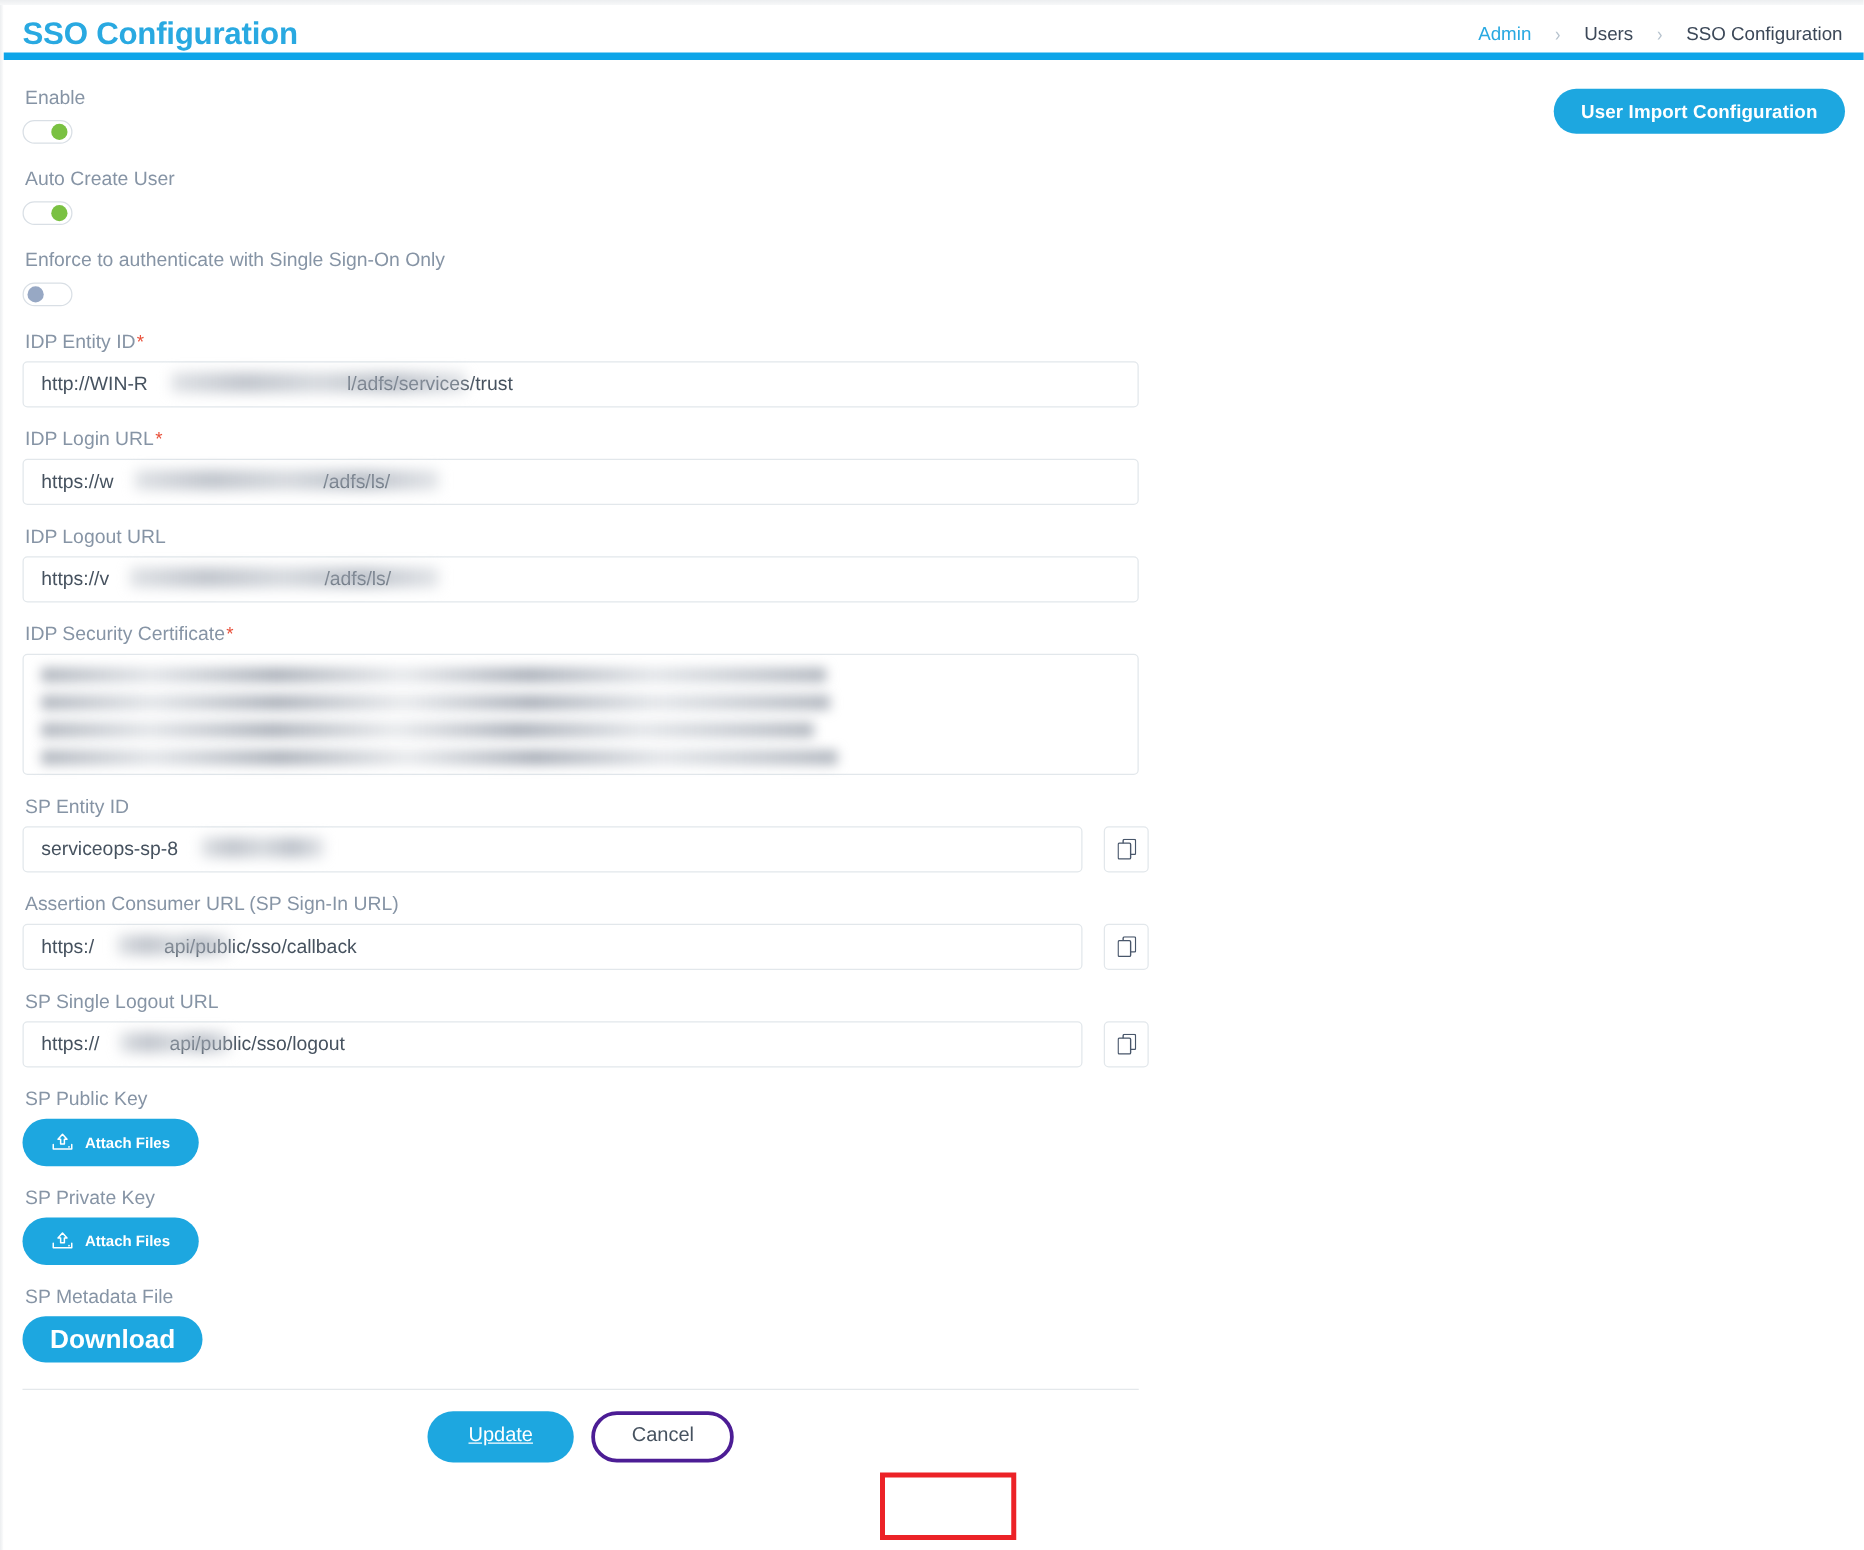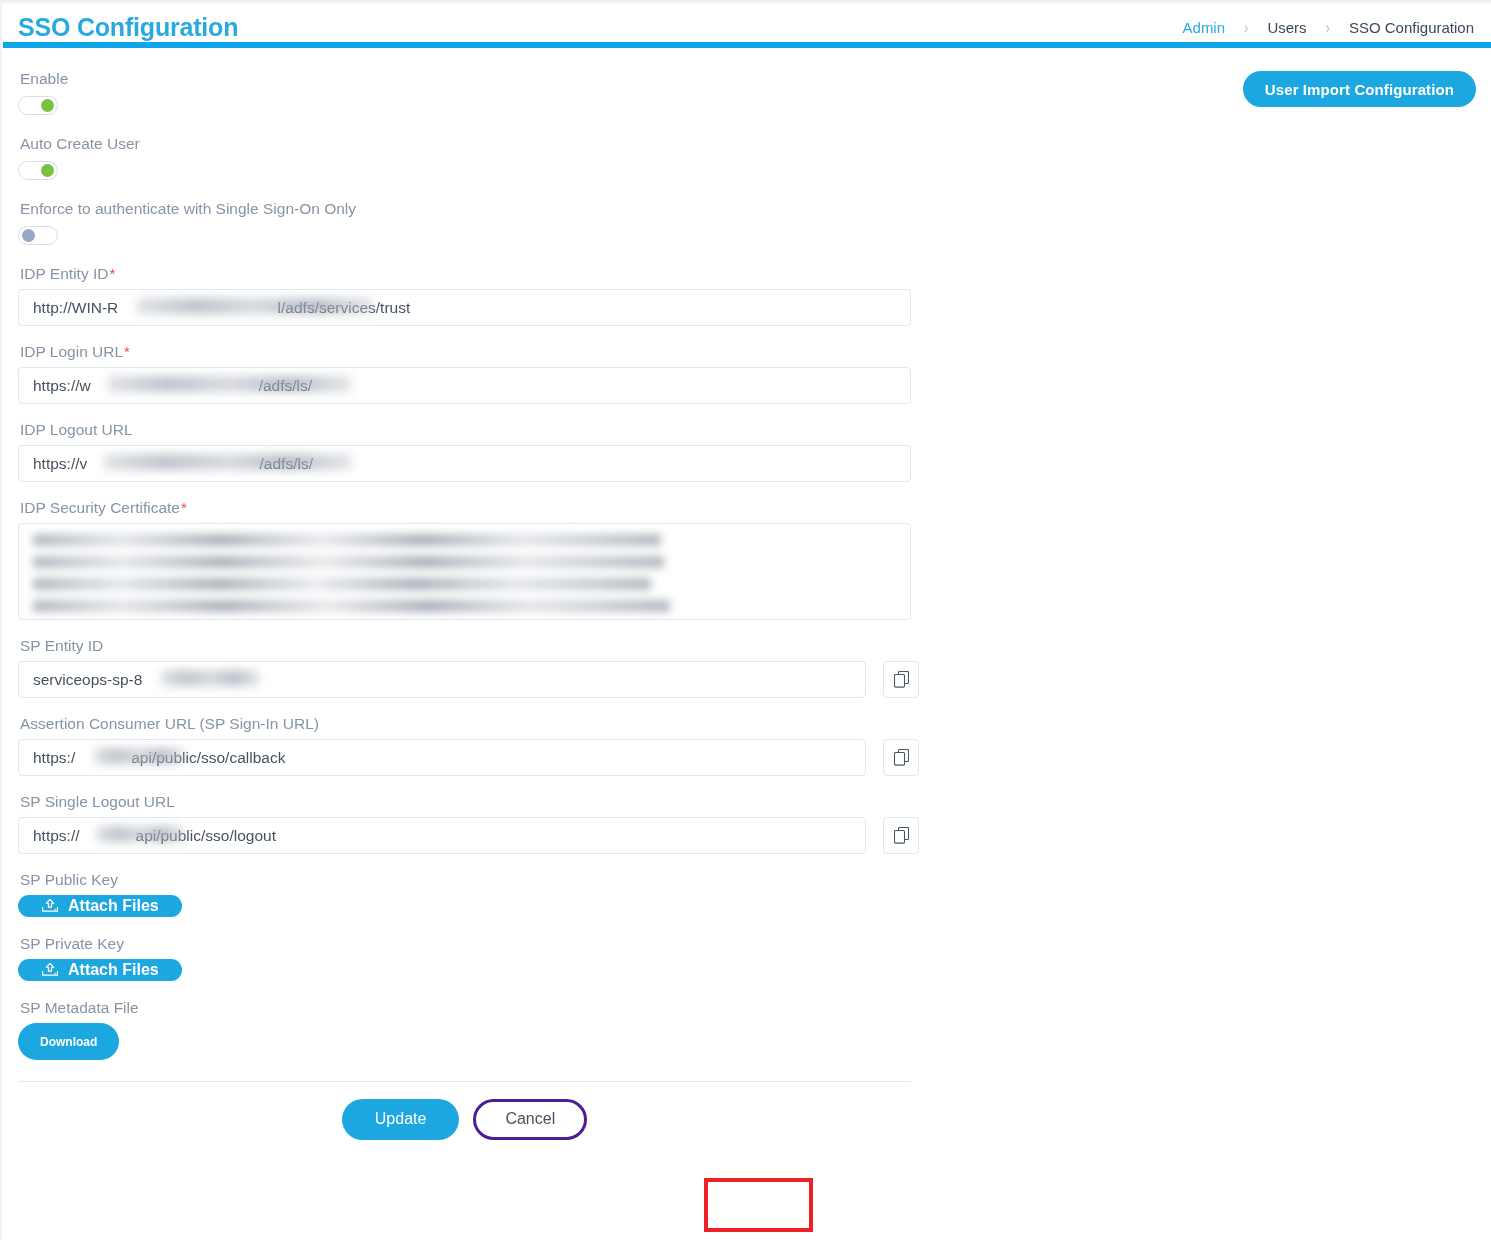--- a/index.html
+++ b/index.html
@@ -144,46 +144,47 @@
         rgba(150,157,168,.75) 0%, rgba(190,196,204,.45) 14%,
         rgba(150,157,168,.8) 30%, rgba(196,201,208,.4) 46%,
         rgba(148,155,167,.8) 62%, rgba(192,198,206,.45) 78%,
         rgba(152,159,170,.75) 100%);
     filter: blur(4.5px);
     height: 12px; border-radius: 2px;
   }
 
   .pill-btn {
     background: #1da7e0; color: #fff; border: none;
-    border-radius: 20px; height: 22px;
-    font-size: 16px; font-weight: bold;
+    border-radius: 20px; height: 38px;
+    font-size: 12px; font-weight: bold;
     font-family: "Liberation Sans", sans-serif;
     cursor: pointer;
     display: inline-flex; align-items: center; gap: 9px;
     padding: 0 23px;
   }
-  .pill-btn.download { padding: 0 22px; height: 37px; font-size: 12px; text-align: center; }
+  .pill-btn.download { padding: 0 22px; height: 37px; font-size: 21px; text-align: center; }
 
   .footer-rule {
     border-top: 1px solid #e4e8eb;
     margin: 21px 0 0 0;
     width: 893px;
   }
   .footer-actions {
     position: relative;
     height: 74px;
     width: 893px;
     display: flex; align-items: center; justify-content: center;
     gap: 14px;
   }
   .btn-update {
     background: #1da7e0; color: #fff; border: none;
     border-radius: 21px; height: 41px; padding: 0 33px;
     font-size: 16px; font-family: "Liberation Sans", sans-serif;
     cursor: pointer;
+    text-decoration: underline;
   }
   .btn-cancel {
     background: #fff; color: #46525f; border: 3px solid #4c1d95;
     border-radius: 21px; height: 41px; padding: 0 29px;
     font-size: 16px; font-family: "Liberation Sans", sans-serif;
     cursor: pointer;
   }
   .highlight-box {
     position: absolute;
     left: 704px; top: 1178px;

